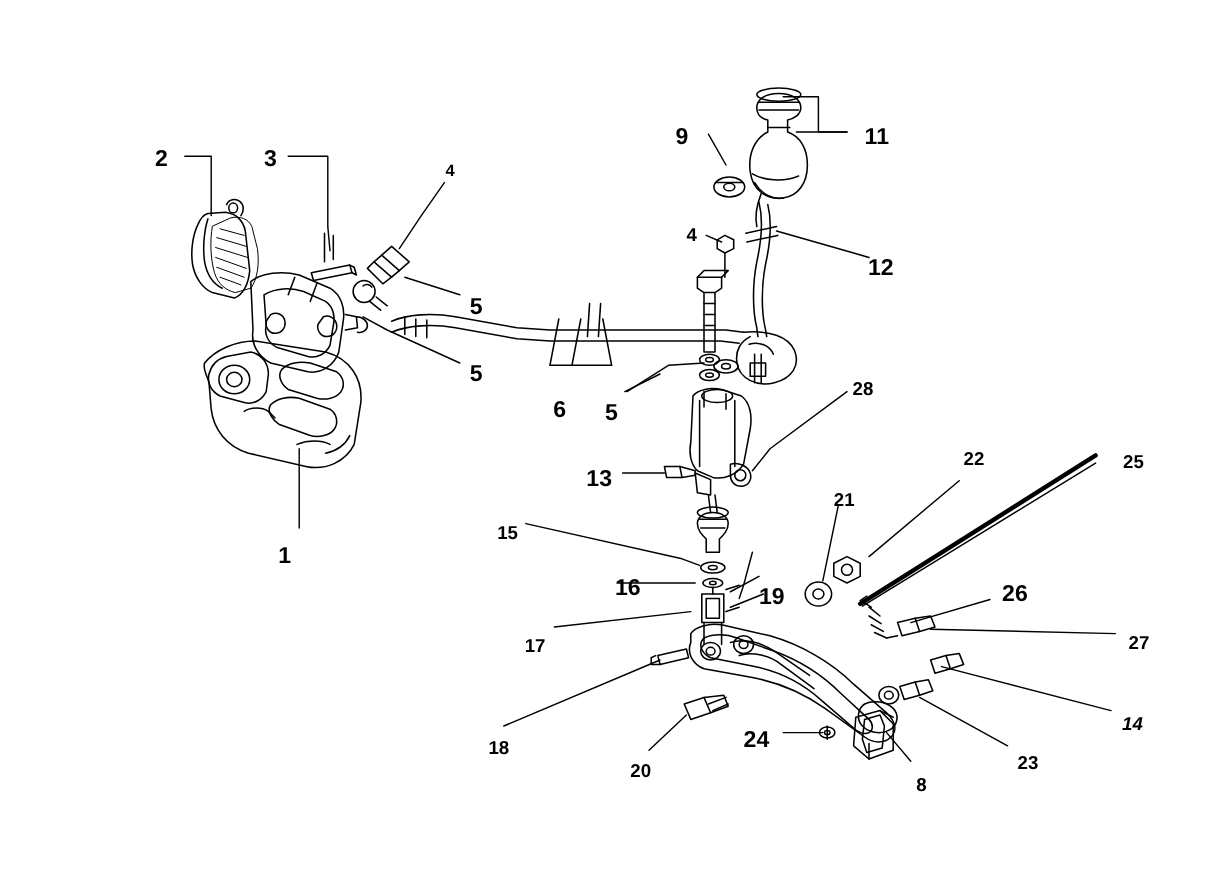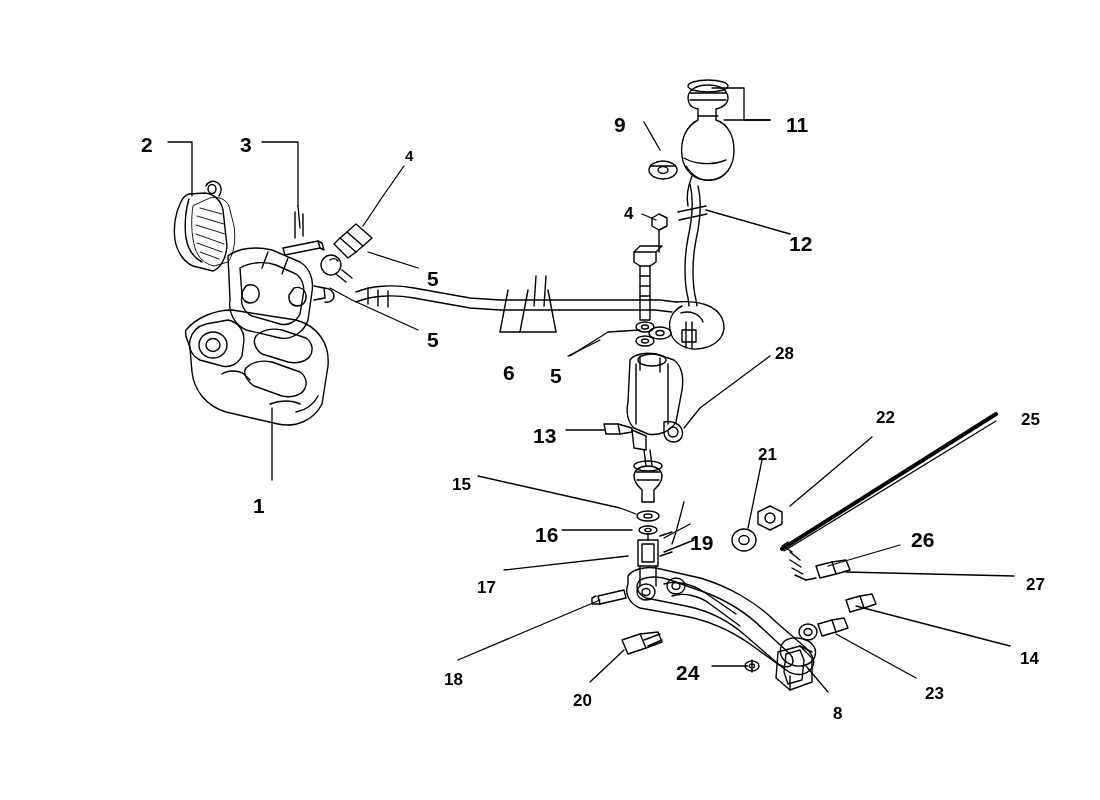--- a/index.html
+++ b/index.html
@@ -314,24 +314,24 @@
   <div class="callout sz-lg" style="left:503px; top:362px;">6</div>
   <div class="callout sz-lg" style="left:550px; top:365px;">5</div>
   <div class="callout sz-md" style="left:775px; top:345px;">28</div>
   <div class="callout sz-lg" style="left:253px; top:495px;">1</div>
   <div class="callout sz-lg" style="left:533px; top:425px;">13</div>
   <div class="callout sz-md" style="left:1021px; top:411px;">25</div>
   <div class="callout sz-md" style="left:876px; top:409px;">22</div>
   <div class="callout sz-md" style="left:758px; top:446px;text-align:center;">21</div>
   <div class="callout sz-md" style="left:452px; top:464px;margin-top:12px;">15</div>
   <div class="callout sz-lg" style="left:690px; top:488px;margin-top:44px;">19</div>
-  <div class="callout sz-lg" style="left:535px; top:524px;">16</div>
+  <div class="callout sz-lg" style="left:559px; top:524px;">16</div>
   <div class="callout sz-lg" style="left:911px; top:529px;">26</div>
   <div class="callout sz-md" style="left:477px; top:579px;">17</div>
   <div class="callout sz-md" style="left:1026px; top:576px;">27</div>
-  <div class="callout sz-md" style="left:1020px; top:650px;">14</div>
+  <div class="callout sz-md" style="left:1020px; top:650px;font-style:italic;">14</div>
   <div class="callout sz-lg" style="left:676px; top:662px;">24</div>
   <div class="callout sz-md" style="left:444px; top:671px;">18</div>
   <div class="callout sz-md" style="left:925px; top:685px;">23</div>
   <div class="callout sz-md" style="left:573px; top:692px;">20</div>
   <div class="callout sz-md" style="left:833px; top:705px;">8</div>
 
 </div>
 
 </body></html>

